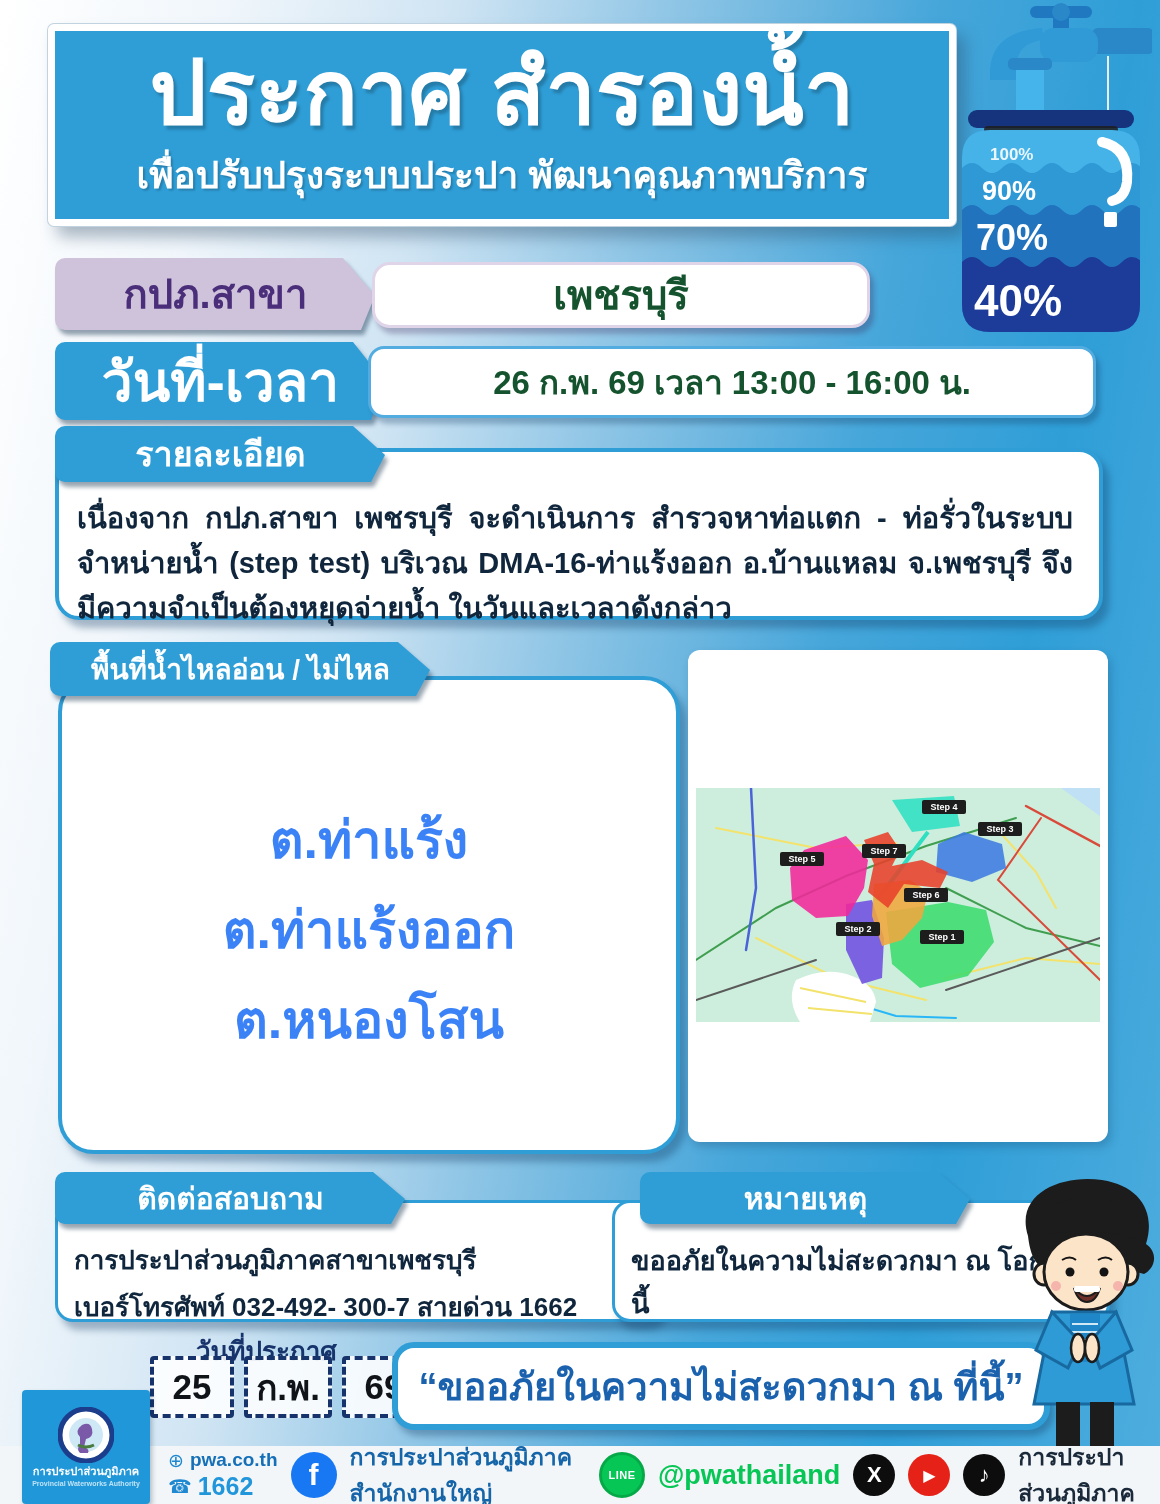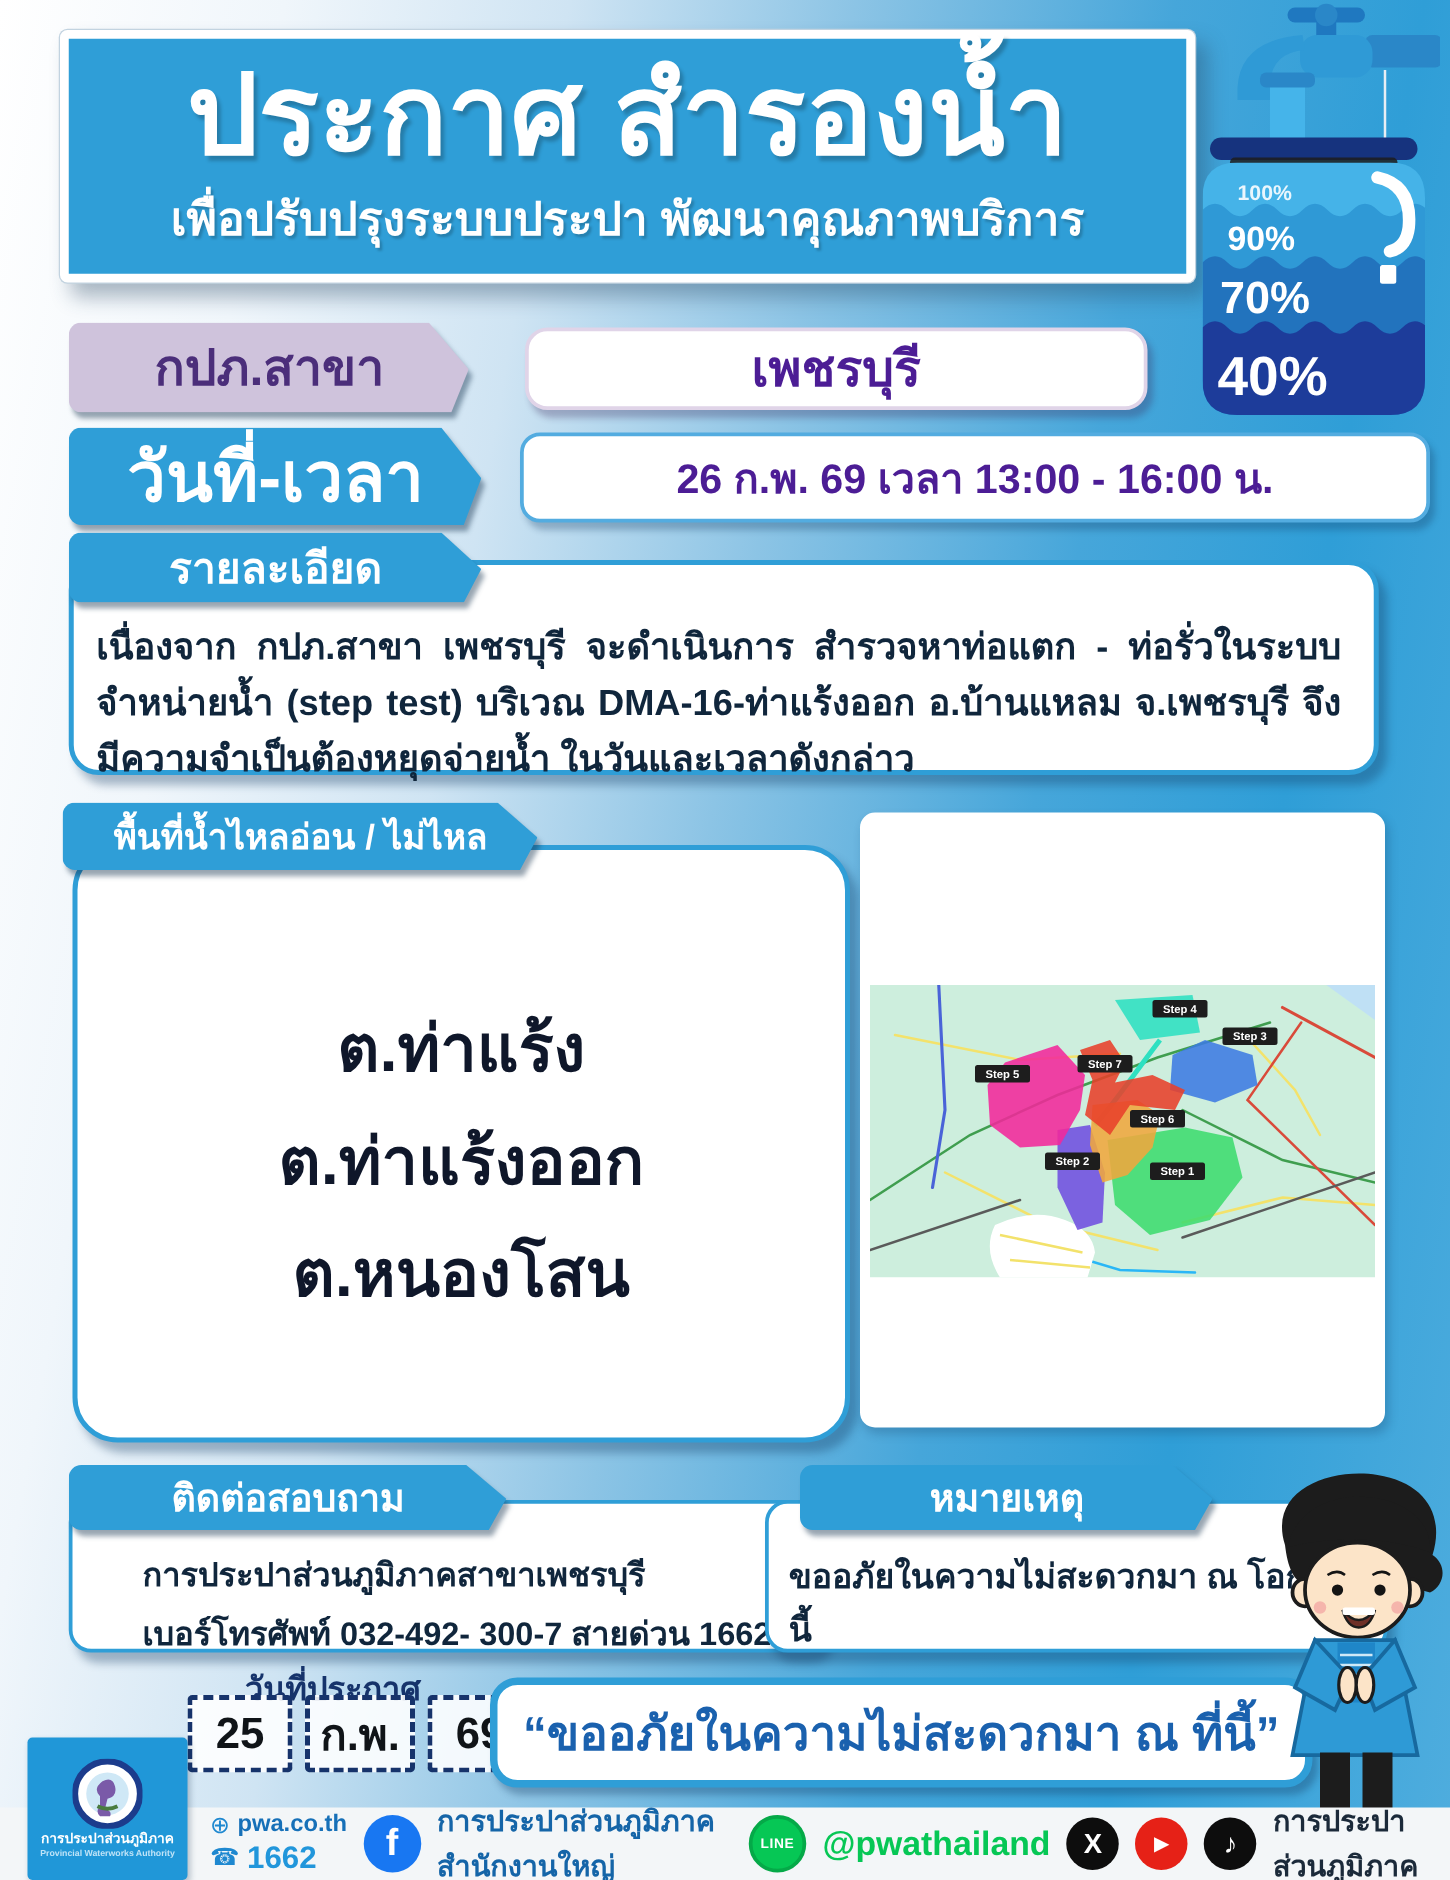--- a/index.html
+++ b/index.html
@@ -27,31 +27,31 @@
   .badge-wrap{position:absolute;filter:drop-shadow(3px 5px 2px rgba(10,40,70,.42));}
   .badge{
     width:100%;height:100%;background:#2f9ed7;color:#ffffff;font-weight:800;
     display:flex;align-items:center;justify-content:center;
     clip-path:polygon(0 0,calc(100% - 32px) 0,100% 52%,calc(100% - 14px) 100%,0 100%);
     padding-right:30px;border-radius:10px 0 0 10px;padding-left:31px;
   }
   .badge.purple{background:#cfc3dc;color:#4b2e7a;}
   .value-bar{
     position:absolute;background:#ffffff;display:flex;align-items:center;justify-content:center;
-    font-weight:800;color:#4c1d95;margin-left:48px;
+    font-weight:800;color:#14532d;
   }
 
   
   .panel{position:absolute;background:#ffffff;border:4px solid #2f9ed7;
     box-shadow:6px 8px 7px rgba(20,60,100,.35);}
 
   .details-body{padding:44px 26px 0 18px;font-size:29px;font-weight:700;color:#10263c;line-height:1.56;text-align:justify;}
 
   .areas-list{height:100%;display:flex;flex-direction:column;align-items:center;justify-content:center;gap:38px;padding-top:30px;}
-  .area-item{font-size:52px;font-weight:800;color:#0f172a;line-height:1;}
+  .area-item{font-size:52px;font-weight:800;color:#3b82f6;line-height:1;}
 
   .contact-line{font-size:26px;font-weight:800;color:#10263c;line-height:1.8;}
   .note-line{font-size:27px;font-weight:800;color:#10263c;}
 
   
   .date-label{font-size:26px;font-weight:700;color:#16336b;}
   .date-box{
     width:84px;height:62px;border:4px dashed #16336b;border-radius:4px;
     background:rgba(255,255,255,.88);display:flex;align-items:center;justify-content:center;
     font-size:35px;font-weight:800;color:#101418;
@@ -213,21 +213,21 @@
         <rect x="84" y="64" width="44" height="14" rx="2" fill="#1d1d1d"></rect>
         <text x="106" y="74" fill="#ffffff">Step 5</text>
         <rect x="208" y="100" width="44" height="14" rx="2" fill="#1d1d1d"></rect>
         <text x="230" y="110" fill="#ffffff">Step 6</text>
         <rect x="166" y="56" width="44" height="14" rx="2" fill="#1d1d1d"></rect>
         <text x="188" y="66" fill="#ffffff">Step 7</text>
       </g>
     </svg>
   </div>
 
-  <div class="panel" style="left:55px;top:1200px;width:607px;height:122px;border-radius:18px;border-width:3px;padding-left:40px;">
+  <div class="panel" style="left:55px;top:1200px;width:607px;height:122px;border-radius:18px;border-width:3px;">
     <div style="padding:34px 16px 0 16px;">
       <div class="contact-line">การประปาส่วนภูมิภาคสาขาเพชรบุรี</div>
       <div class="contact-line">เบอร์โทรศัพท์ 032-492- 300-7 สายด่วน 1662</div>
     </div>
   </div>
   <div class="badge-wrap" style="left:55px;top:1172px;width:350px;height:52px;">
     <div class="badge" style="font-size:30px;">ติดต่อสอบถาม</div>
   </div>
 
   <div class="panel" style="left:612px;top:1200px;width:498px;height:122px;border-radius:18px;border-width:3px;">

